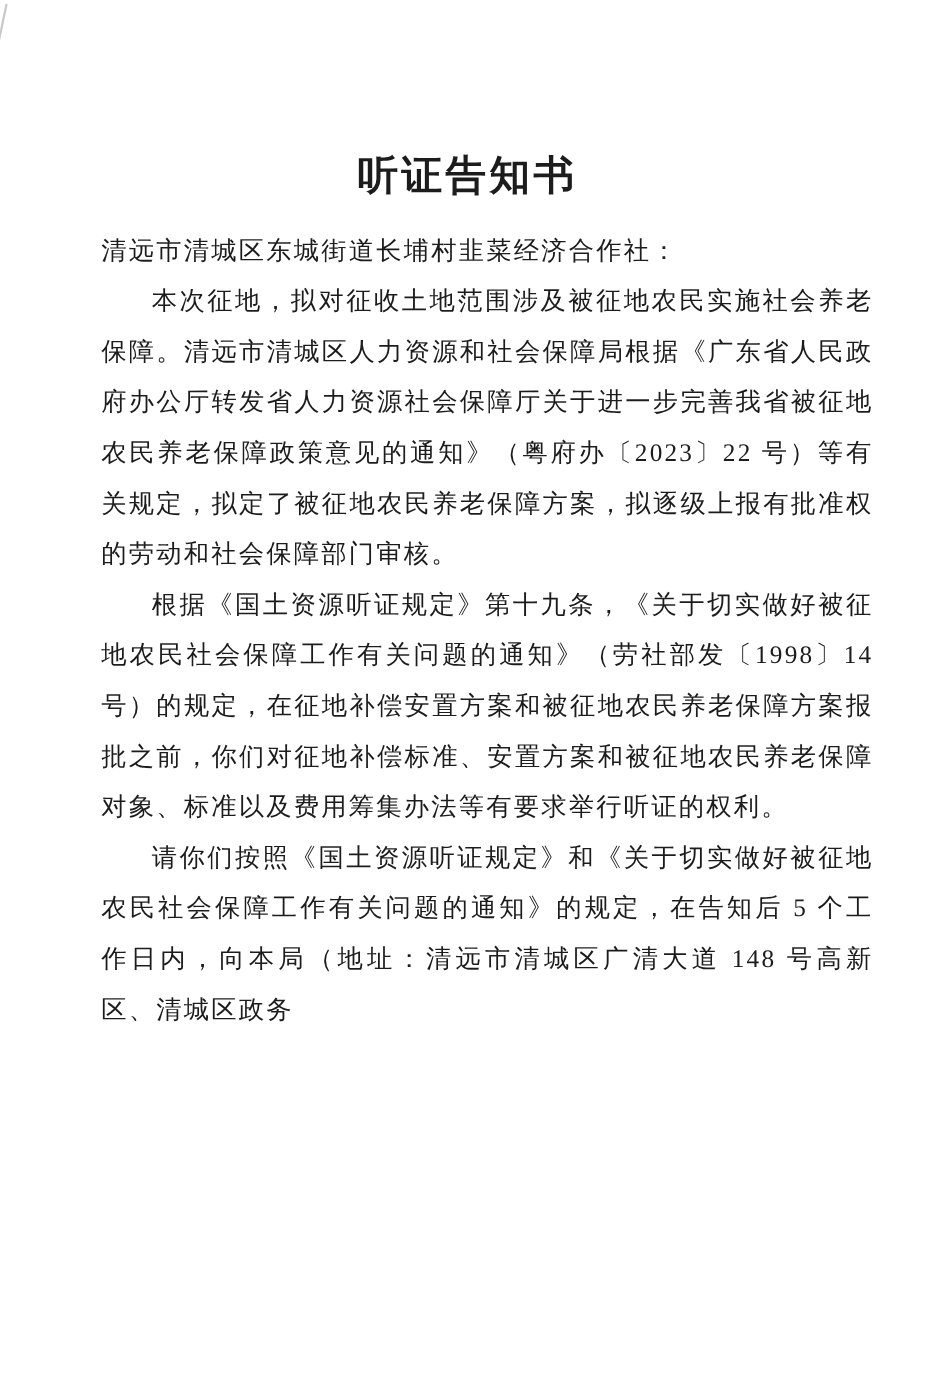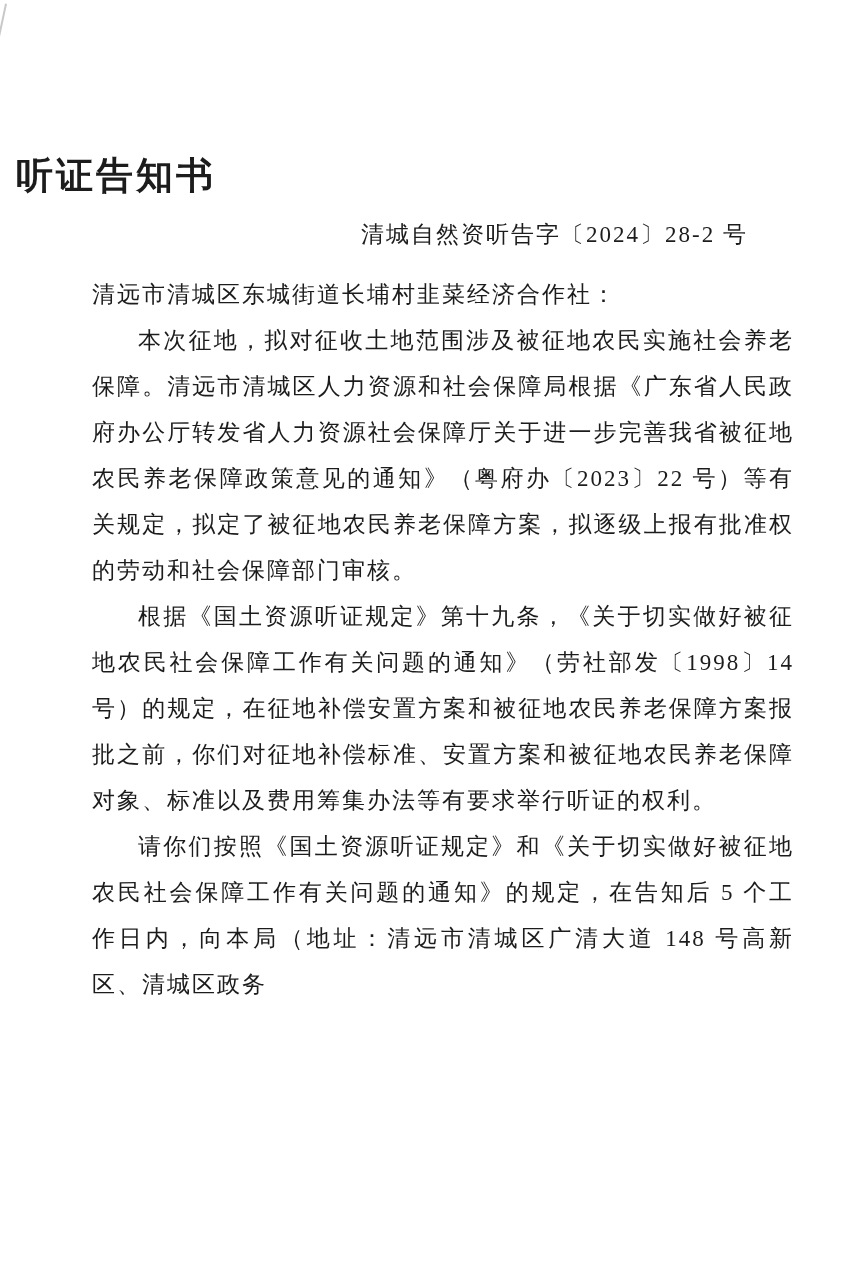--- a/index.html
+++ b/index.html
@@ -21,23 +21,23 @@
     position: absolute;
     top: 4px;
     left: 1px;
     width: 7px;
     height: 38px;
     border-left: 2px solid #9a9a9a;
     transform: rotate(12deg);
     opacity: 0.55;
   }
   .doc-title {
-    margin: 16px;
+    margin: 1px;
     padding-top: 138px;
-    text-align: left;
+    text-align: center;
     font-size: 37px;
     font-weight: bold;
     letter-spacing: 3px;
     line-height: 1.2;
   }
   .doc-number {
     margin: 22px 102px 0 0;
     text-align: right;
     font-size: 23px;
     letter-spacing: 2px;
@@ -62,21 +62,20 @@
 </style>
 </head>
 <body>
 
 <div class="page">
 
   <div class="scan-artifact"></div>
 
   <h1 class="doc-title">听证告知书</h1>
 
-  <div class="doc-number">清城自然资听告字〔2024〕28-2 号</div>
 
   <div class="doc-body">
 
     <p class="addressee">清远市清城区东城街道长埔村韭菜经济合作社：</p>
 
 
     <p class="para">本次征地，拟对征收土地范围涉及被征地农民实施社会养老保障。清远市清城区人力资源和社会保障局根据《广东省人民政府办公厅转发省人力资源社会保障厅关于进一步完善我省被征地农民养老保障政策意见的通知》（粤府办〔2023〕22 号）等有关规定，拟定了被征地农民养老保障方案，拟逐级上报有批准权的劳动和社会保障部门审核。</p>
 
     <p class="para">根据《国土资源听证规定》第十九条，《关于切实做好被征地农民社会保障工作有关问题的通知》（劳社部发〔1998〕14 号）的规定，在征地补偿安置方案和被征地农民养老保障方案报批之前，你们对征地补偿标准、安置方案和被征地农民养老保障对象、标准以及费用筹集办法等有要求举行听证的权利。</p>
 

